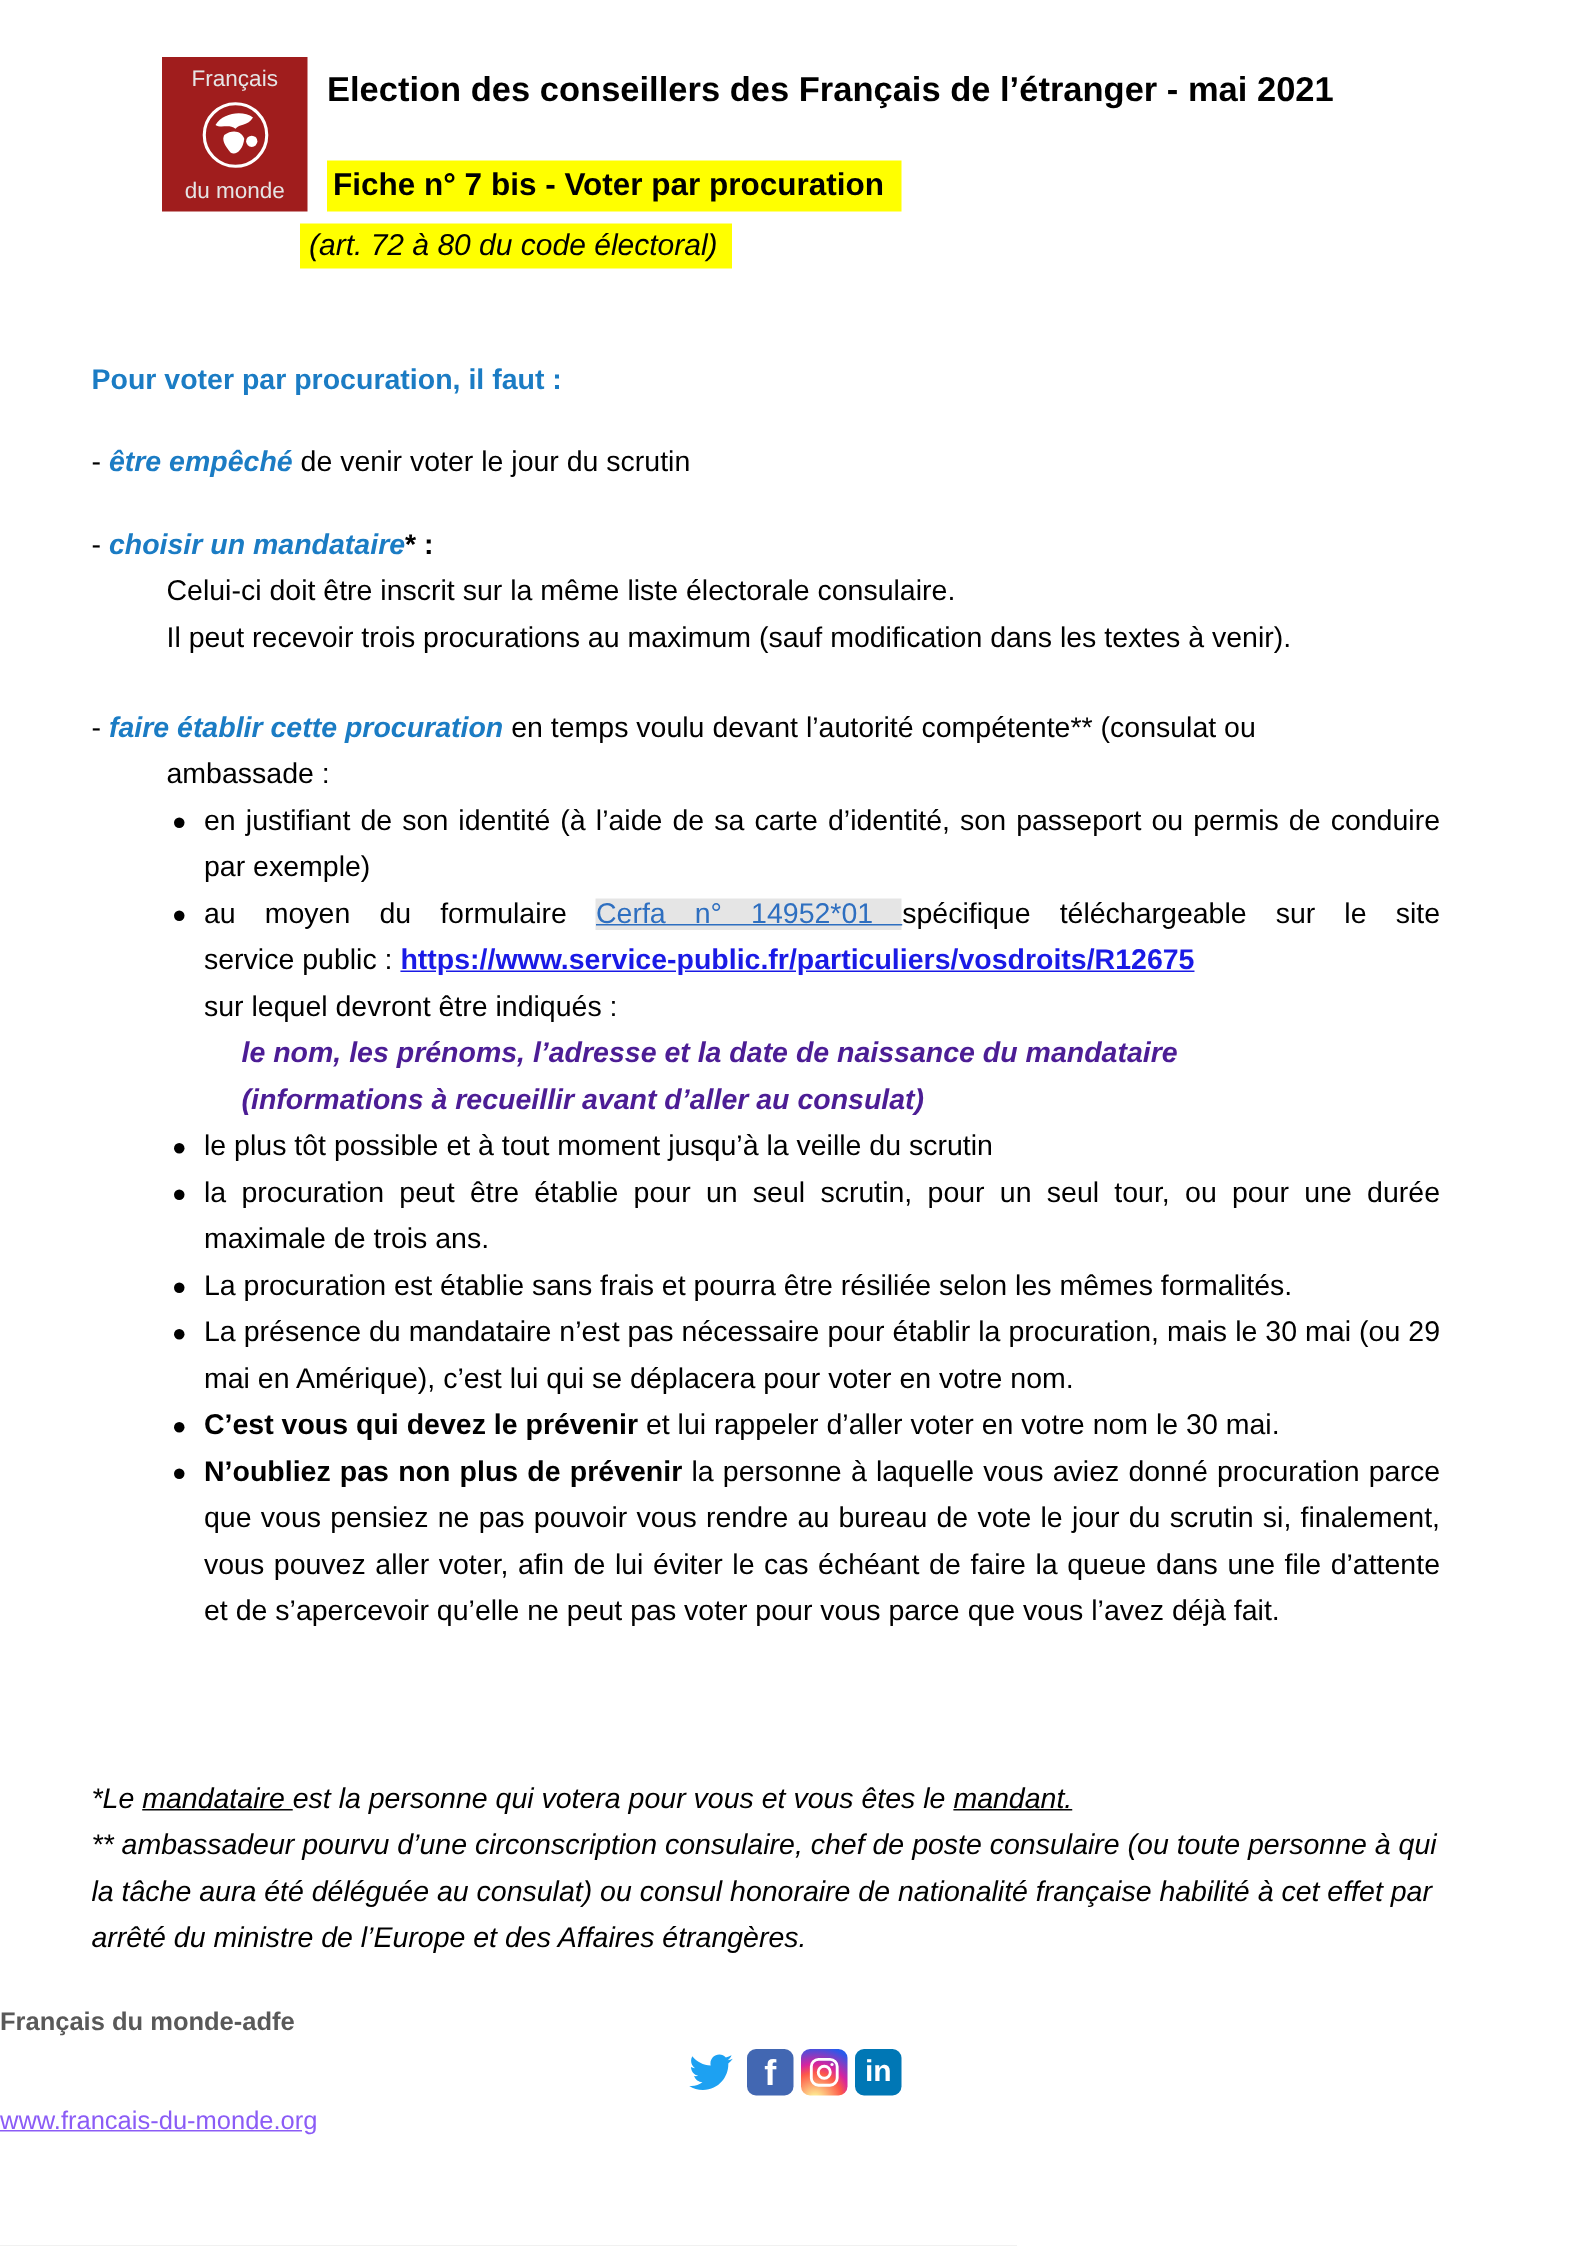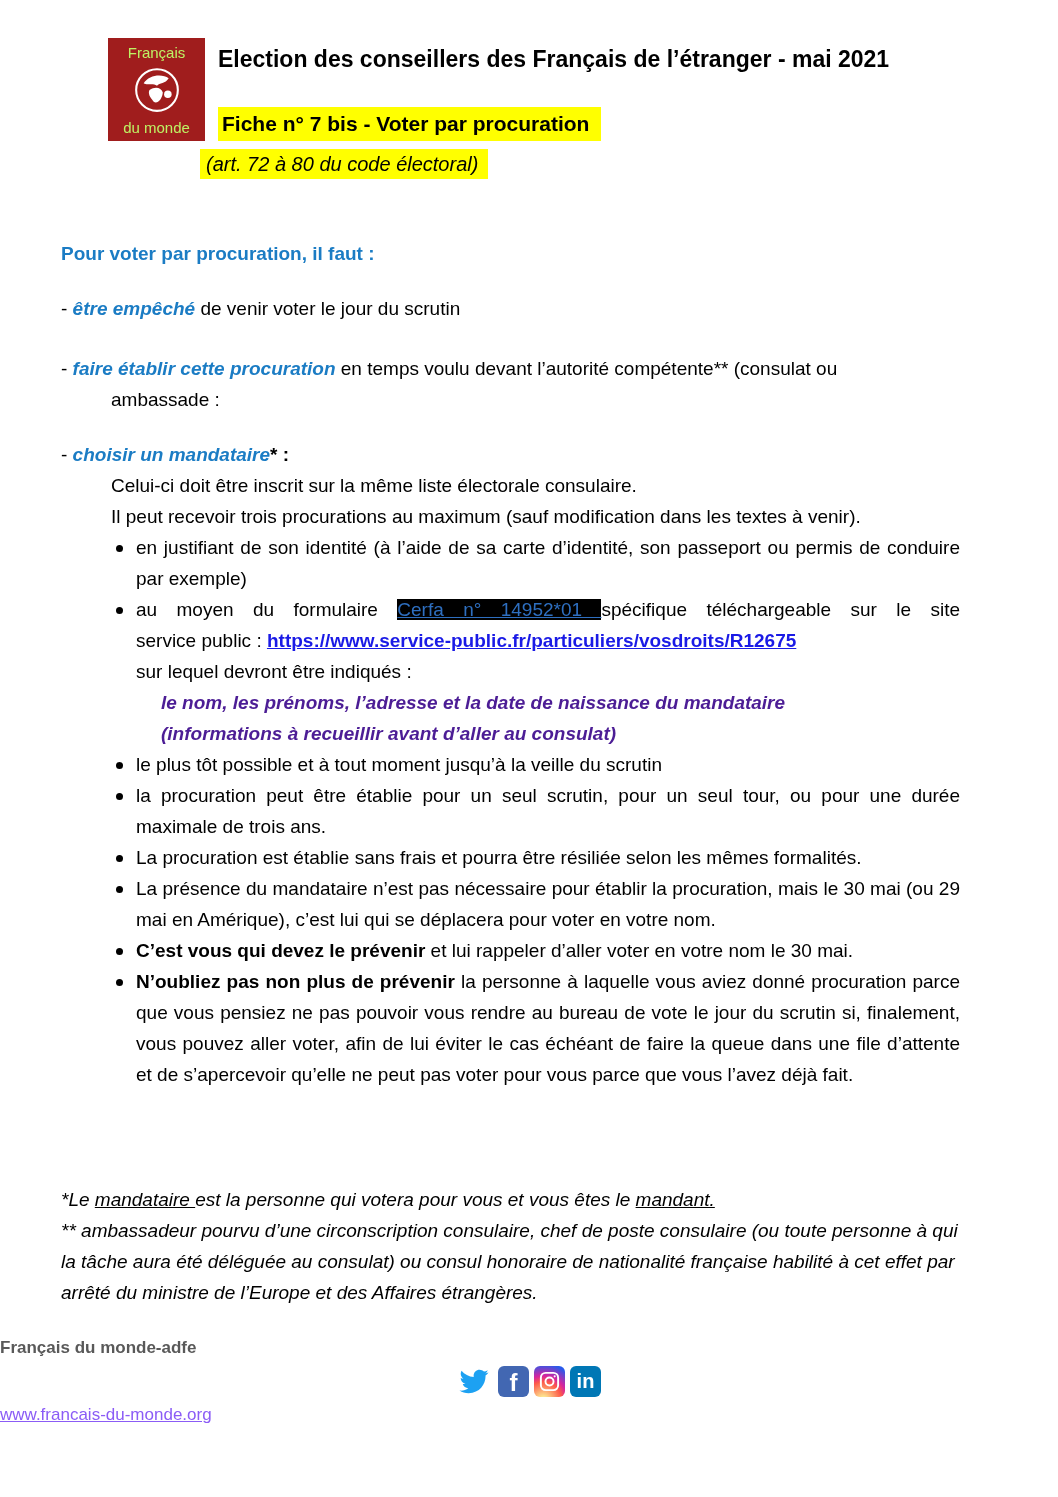--- a/index.html
+++ b/index.html
@@ -4,21 +4,21 @@
 <style>
   html,body{margin:0;padding:0;background:#e8e8e8;}
   .page{
     position:relative;width:1058px;height:1497px;margin:0 auto;background:#ffffff;
     font-family:"Liberation Sans",sans-serif;font-size:19px;line-height:31px;color:#000;
     overflow:hidden;box-sizing:border-box;
   }
   
   .logo{
     position:absolute;left:108px;top:38px;width:97px;height:103px;background:#a01d1d;
-    color:#bef264;display:flex;flex-direction:column;align-items:center;justify-content:space-between;
+    color:#e5e5e5;display:flex;flex-direction:column;align-items:center;justify-content:space-between;
     padding:7px 0 6px 0;box-sizing:border-box;
   }
   .logo-txt{font-size:15px;line-height:15px;}
   .globe{width:50px;height:50px;margin:-3px 0;}
   
   .header{margin-left:218px;padding-top:44px;}
   .title{margin:0;font-size:23px;line-height:30px;font-weight:bold;}
   .hl{background:#ffff00;text-align:right;}
   .fiche{display:inline-block;margin-top:33px;font-size:21px;font-weight:bold;line-height:26px;padding:4px 12px 4px 4px;}
   .art-row{margin-left:-18px;margin-top:8px;}
@@ -29,21 +29,21 @@
   .cond{margin:24px 0 0 0;}
   .cond.c3{margin-top:29px;}
   .lead{color:#1b7cc4;font-weight:bold;font-style:italic;}
   .subline{margin-left:50px;}
   ul.bullets{list-style:none;margin:0;padding:0 0 0 75px;}
   ul.bullets li{position:relative;margin:0;text-align:justify;}
   ul.bullets li::before{
     content:"";position:absolute;left:-20px;top:13px;width:7px;height:7px;border-radius:50%;background:#000;
   }
   .jline{text-align:justify;text-align-last:justify;}
-  .cerfa{color:#2e6fc0;text-decoration:underline;background:#000000;cursor:pointer;}
+  .cerfa{color:#2e6fc0;text-decoration:underline;background:#e5e5e5;cursor:pointer;}
   .splink{color:#1a1ae6;font-weight:bold;text-decoration:underline;cursor:pointer;}
   .redblock{color:#4c1d95;font-weight:bold;font-style:italic;margin-left:25px;text-align:left;}
   .bseg{font-weight:bold;}
   
   .footnotes{margin-top:94px;font-style:italic;}
   .footnotes p{margin:0;}
   .fn-u{text-decoration:underline;}
   
   .footer{margin-top:30px;text-align:left;}
   .footer-title{color:#595959;font-weight:bold;font-size:17px;line-height:20px;margin:0;}
@@ -77,29 +77,29 @@
     <div><span class="fiche hl">Fiche n° 7 bis - Voter par procuration</span></div>
     <div class="art-row"><span class="art hl">(art. 72 à 80 du code électoral)</span></div>
   </div>
 
   <div class="content">
 
     <p class="intro">Pour voter par procuration, il faut :</p>
 
     <p class="cond"><span>- </span><span class="lead">être empêché</span><span> de venir voter le jour du scrutin</span></p>
 
-    <div class="cond c3">
-      <div><span>- </span><span class="lead">faire établir cette procuration</span><span> en temps voulu devant l’autorité compétente** (consulat ou</span></div>
-      <div class="subline">ambassade :</div>
-    </div>
-
     <div class="cond">
       <div><span>- </span><span class="lead">choisir un mandataire</span><span class="bseg">* :</span></div>
       <div class="subline">Celui-ci doit être inscrit sur la même liste électorale consulaire.</div>
       <div class="subline">Il peut recevoir trois procurations au maximum (sauf modification dans les textes à venir).</div>
+    </div>
+
+    <div class="cond c3">
+      <div><span>- </span><span class="lead">faire établir cette procuration</span><span> en temps voulu devant l’autorité compétente** (consulat ou</span></div>
+      <div class="subline">ambassade :</div>
     </div>
 
     <ul class="bullets">
       <li>en justifiant de son identité (à l’aide de sa carte d’identité, son passeport ou permis de conduire par exemple)</li>
 
       <li>
         <div class="jline"><span>au moyen du formulaire </span><a class="cerfa">Cerfa n° 14952*01 </a><span>spécifique téléchargeable sur le site</span></div>
         <div style="text-align:left"><span>service public : </span><a class="splink">https://www.service-public.fr/particuliers/vosdroits/R12675</a></div>
         <div style="text-align:left">sur lequel devront être indiqués :</div>
         <div class="redblock">

